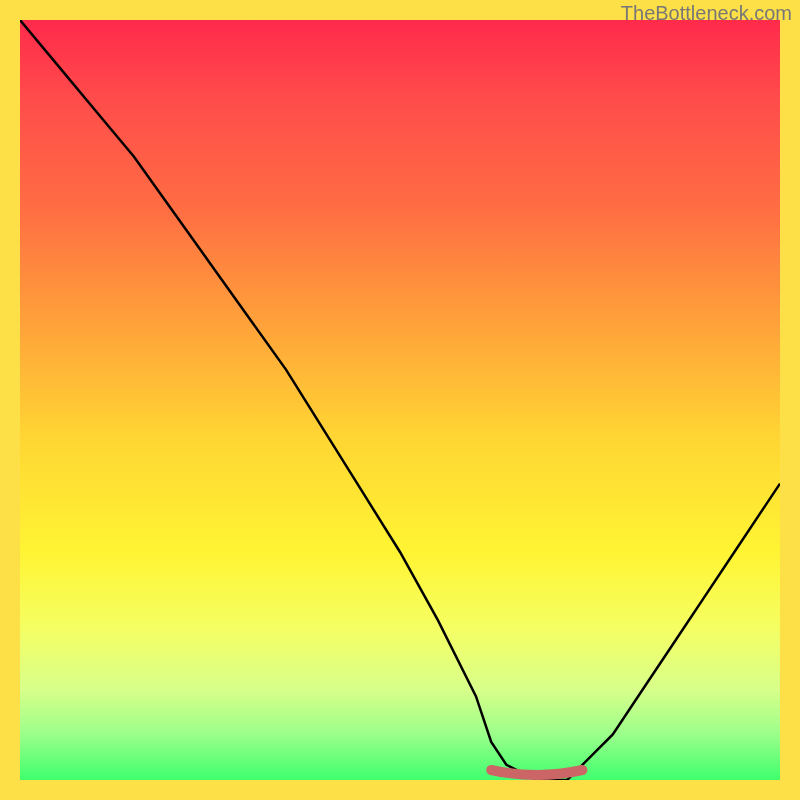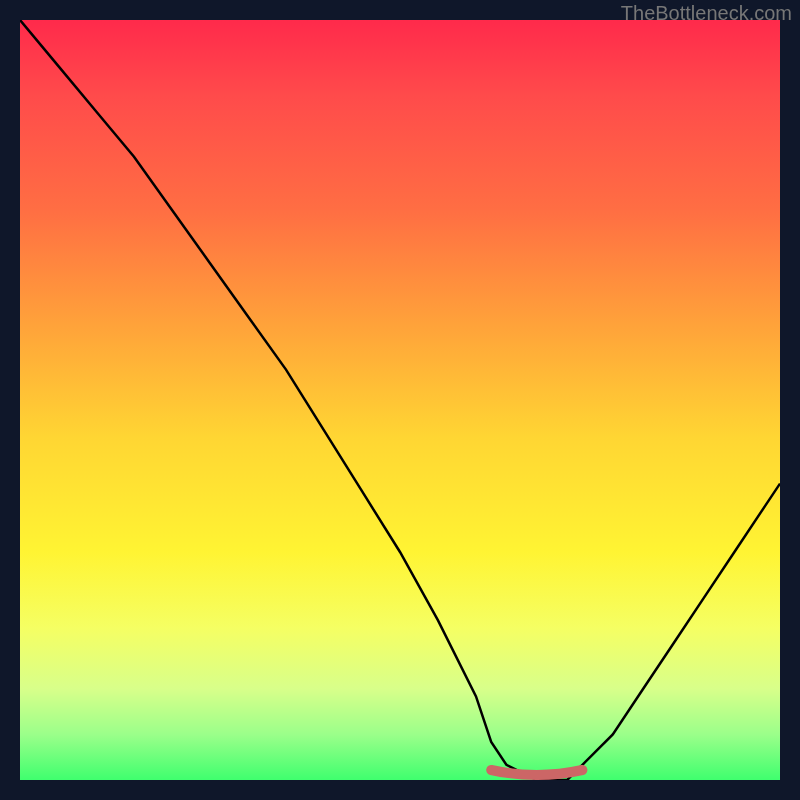--- a/index.html
+++ b/index.html
@@ -7,21 +7,21 @@
     padding: 0;
     width: 800px;
     height: 800px;
     background: #000;
     font-family: Arial, Helvetica, sans-serif;
   }
   .frame {
     position: relative;
     width: 800px;
     height: 800px;
-    background: #0f172a;
+    background: #fde047;
   }
   .plot-area {
     position: absolute;
     left: 20px;
     top: 20px;
     width: 760px;
     height: 760px;
     
     background: linear-gradient(to bottom,
       #ff2a4b 0%,

